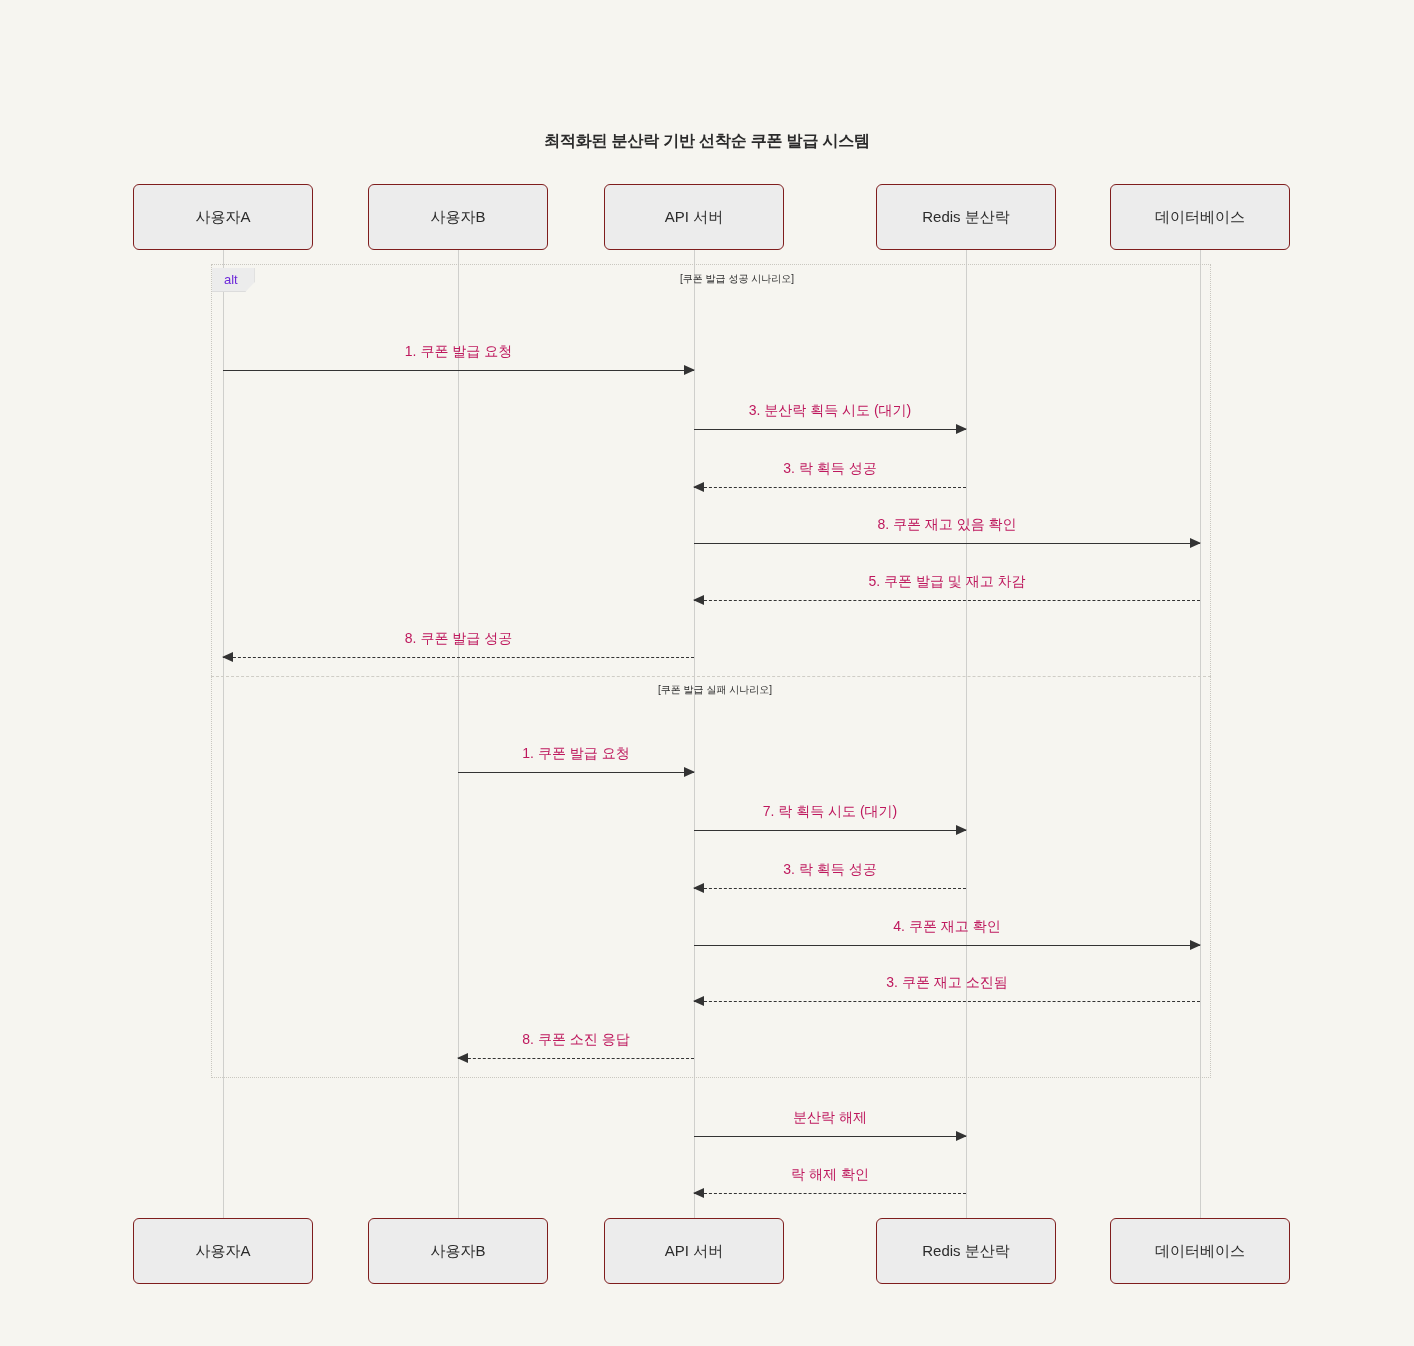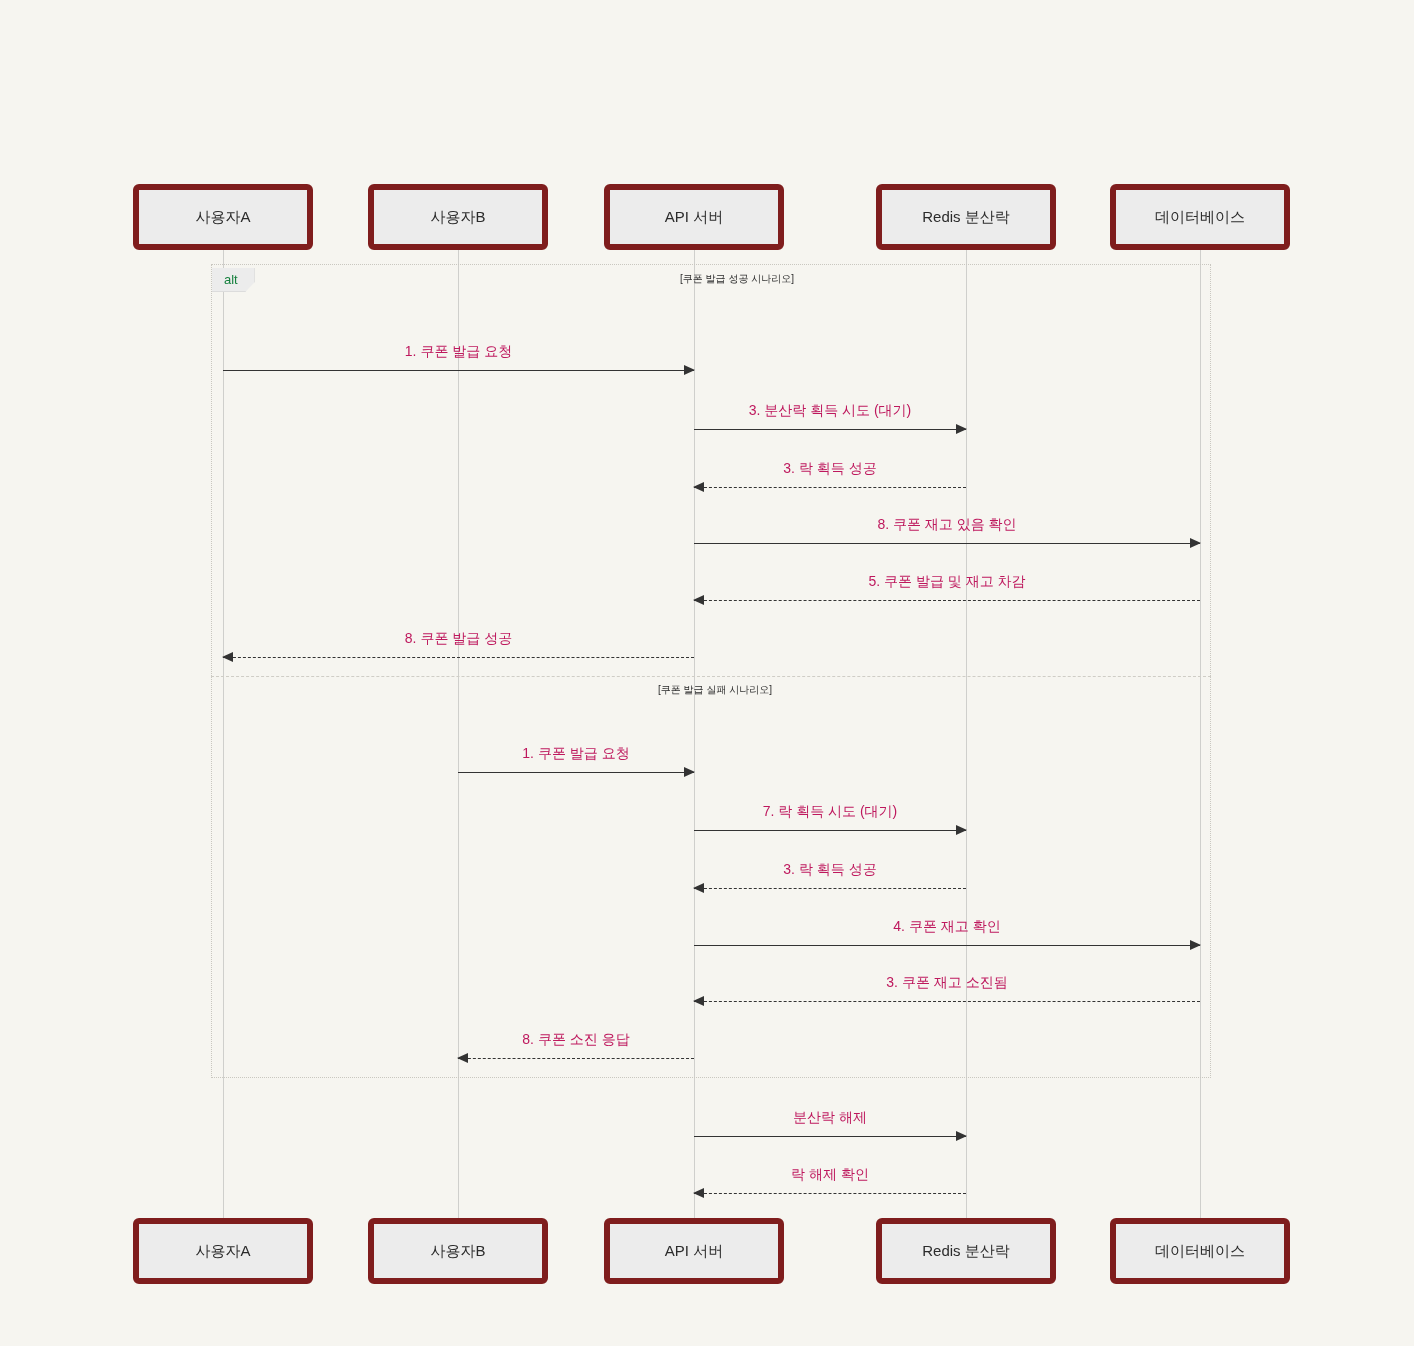--- a/index.html
+++ b/index.html
@@ -28,21 +28,21 @@
     font-size: 16px;
     font-weight: 700;
     color: #2b2b2b;
     letter-spacing: -0.2px;
   }
   
   .participant-box {
     position: absolute;
     height: 66px;
     background: #ececec;
-    border: 6px solid #7f1d1d;
+    border: 1px solid #7f1d1d;
     border-radius: 6px;
     display: flex;
     align-items: center;
     justify-content: center;
     font-size: 15px;
     color: #2b2b2b;
     box-sizing: border-box;
     text-align: center;
   }
   .lifeline {
@@ -76,21 +76,21 @@
     top: 268px;
     height: 24px;
     padding: 0 16px 0 12px;
     background: #ececec;
     border: 1px solid #dcdcdc;
     border-left: none;
     border-top: none;
     display: flex;
     align-items: center;
     font-size: 13px;
-    color: #15803d;
+    color: #6d28d9;
     box-sizing: border-box;
     clip-path: polygon(0 0, 100% 0, 100% 58%, 78% 100%, 0 100%);
   }
   .alt-section-label {
     position: absolute;
     font-size: 10px;
     color: #2b2b2b;
     white-space: nowrap;
     transform: translateX(-50%);
   }
@@ -134,20 +134,21 @@
     font-size: 14px;
     color: #be185d;
     white-space: nowrap;
   }
 </style>
 </head>
 <body>
 
 <div id="diagram-root">
 
+  <div class="diagram-title">최적화된 분산락 기반 선착순 쿠폰 발급 시스템</div>
 
   <div id="lifelines">
       <div class="lifeline" style="left: 223px;"></div>
       <div class="lifeline" style="left: 458px;"></div>
       <div class="lifeline" style="left: 694px;"></div>
       <div class="lifeline" style="left: 966px;"></div>
       <div class="lifeline" style="left: 1200px;"></div>
     </div>
   <div id="participants-top">
       <div class="participant-box" style="left: 133px; width: 180px; top: 184px;">

